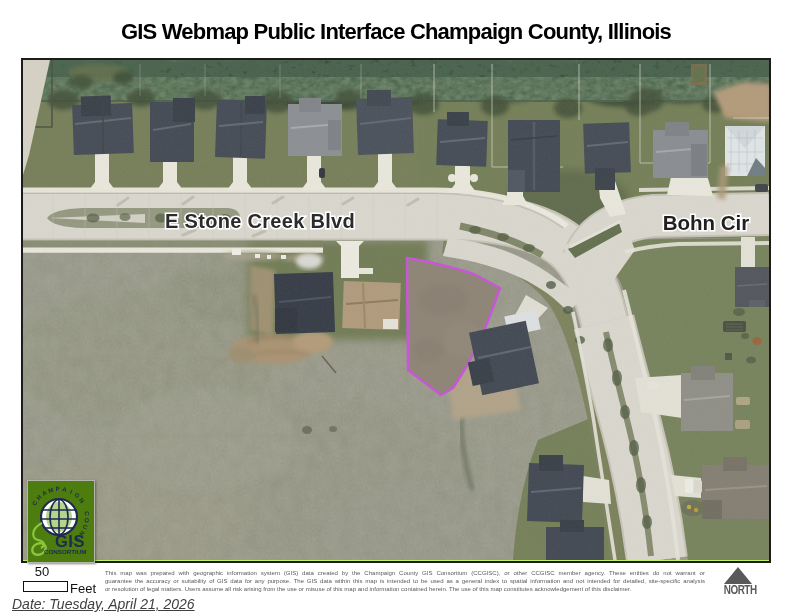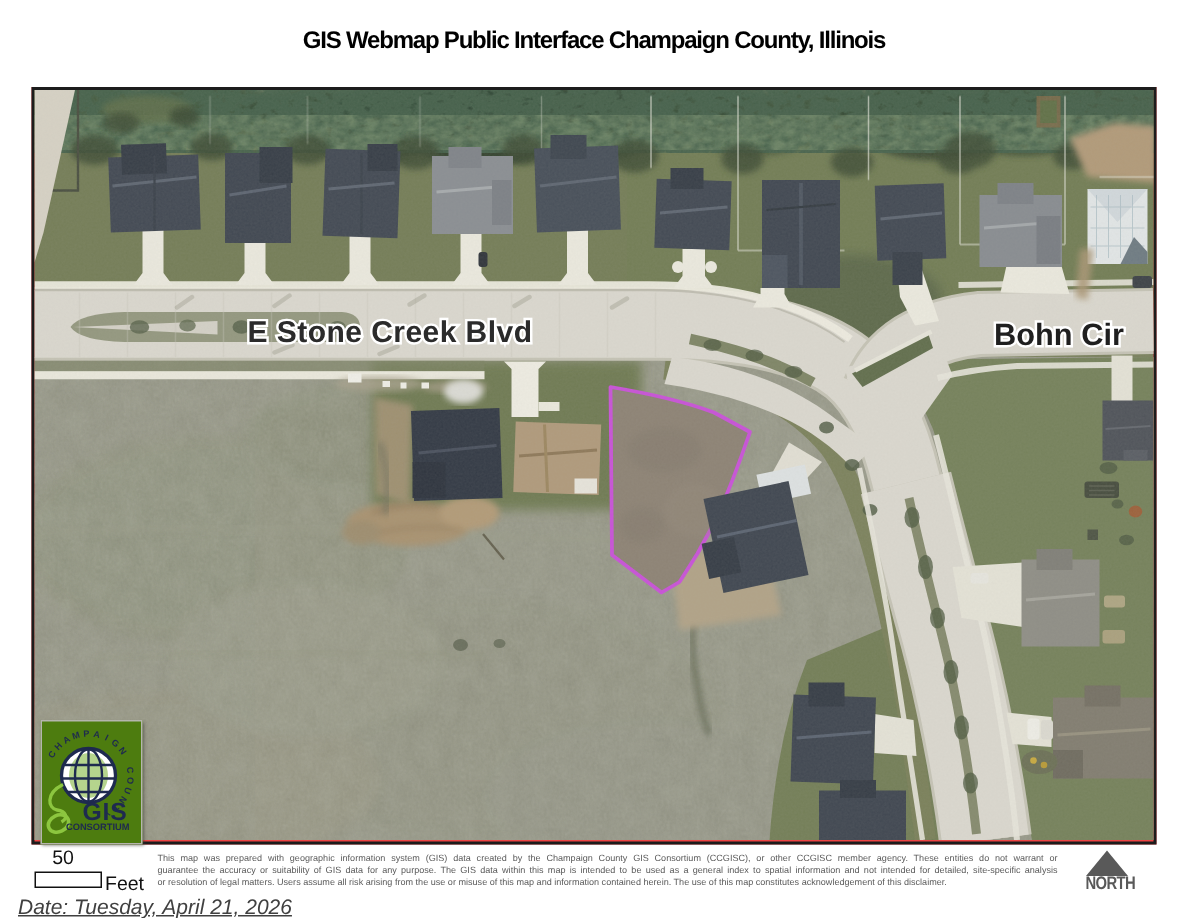--- a/index.html
+++ b/index.html
@@ -1,21 +1,21 @@
 <!DOCTYPE html>
 <html><head>
 <meta charset="utf-8">
 <style>
   html,body{margin:0;padding:0;background:#ffffff;}
   body{width:792px;height:612px;position:relative;overflow:hidden;
        font-family:"Liberation Sans", sans-serif;}
   .title{position:absolute;left:0;top:19px;width:792px;text-align:center;
-         font-size:16px;font-weight:bold;color:#000;letter-spacing:-0.8px;}
+         font-size:22px;font-weight:bold;color:#000;letter-spacing:-0.8px;}
   .mapframe{position:absolute;left:21px;top:58px;width:750px;height:505px;
-            box-sizing:border-box;border:2px solid #1c1c1c;background:#ef4444;}
+            box-sizing:border-box;border:2px solid #1c1c1c;background:#bef264;}
   .mapsvg{position:absolute;left:0;top:0;}
 </style>
 </head>
 <body>
 
 <div class="title">GIS Webmap Public Interface Champaign County, Illinois</div>
 
 <div class="mapframe">
 <svg class="mapsvg" width="746" height="500" viewBox="0 0 746 500">
   <defs>

